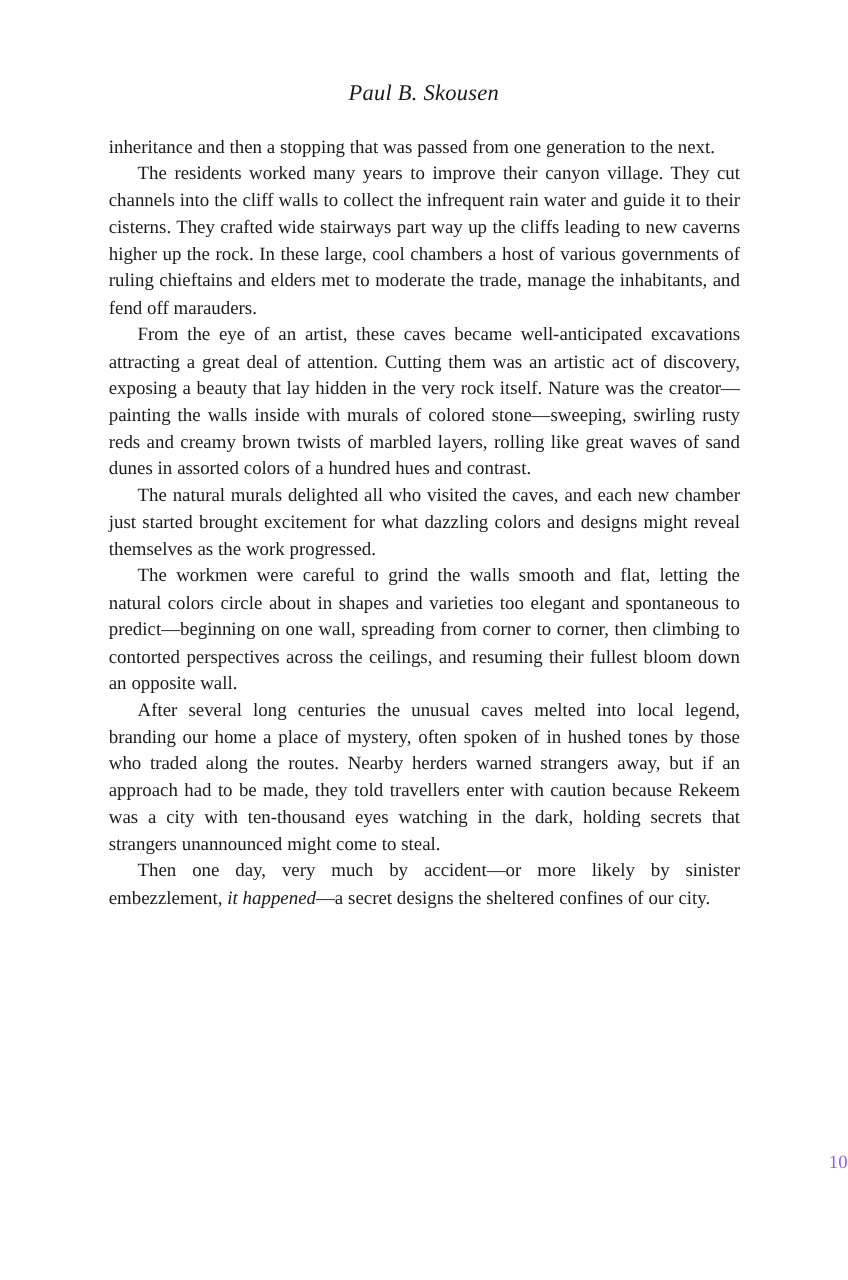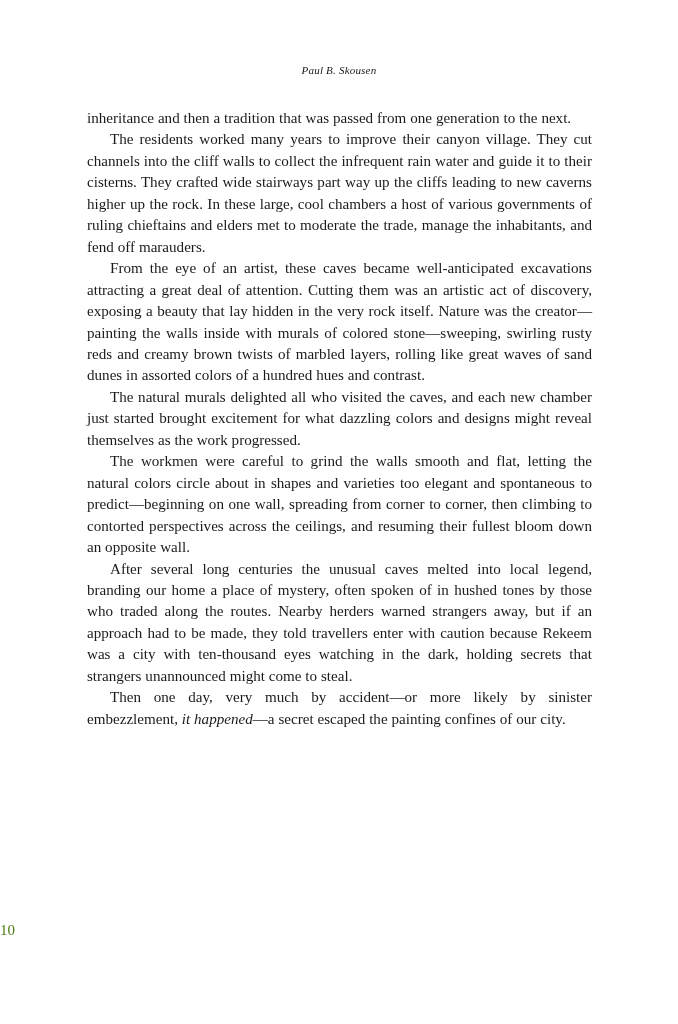--- a/index.html
+++ b/index.html
@@ -22,21 +22,21 @@
     box-sizing: border-box;
     overflow: hidden;
   }
   .running-head {
     position: absolute;
     top: 64px;
     left: 0;
     width: 678px;
     text-align: center;
     font-style: italic;
-    font-size: 11px;
+    font-size: 18px;
     letter-spacing: 0.2px;
     color: #1a1a1a;
   }
   .text-block {
     position: absolute;
     top: 108px;
     left: 87px;
     width: 505px;
   }
   p.para {
@@ -54,37 +54,37 @@
     text-indent: 23px;
   }
   p.para .ital {
     font-style: italic;
   }
   .folio {
     position: absolute;
     top: 922px;
     left: 0;
     width: 678px;
-    text-align: left;
+    text-align: right;
     font-size: 15px;
-    color: #4d7c0f;
+    color: #8b5cf6;
   }
 </style>
 </head>
 <body>
 
 <div class="page">
 
   <div class="running-head">Paul B. Skousen</div>
 
   <div class="text-block">
-      <p class="para"><span>inheritance and then a tradition that was passed from one generation to the next.</span></p>
+      <p class="para"><span>inheritance and then a stopping that was passed from one generation to the next.</span></p>
       <p class="para indent"><span>The residents worked many years to improve their canyon village. They cut channels into the cliff walls to collect the infrequent rain water and guide it to their cisterns. They crafted wide stairways part way up the cliffs leading to new caverns higher up the rock. In these large, cool chambers a host of various governments of ruling chieftains and elders met to moderate the trade, manage the inhabitants, and fend off marauders.</span></p>
       <p class="para indent"><span>From the eye of an artist, these caves became well-anticipated excavations attracting a great deal of attention. Cutting them was an artistic act of discovery, exposing a beauty that lay hidden in the very rock itself. Nature was the creator—painting the walls inside with murals of colored stone—sweeping, swirling rusty reds and creamy brown twists of marbled layers, rolling like great waves of sand dunes in assorted colors of a hundred hues and contrast.</span></p>
       <p class="para indent"><span>The natural murals delighted all who visited the caves, and each new chamber just started brought excitement for what dazzling colors and designs might reveal themselves as the work progressed.</span></p>
       <p class="para indent"><span>The workmen were careful to grind the walls smooth and flat, letting the natural colors circle about in shapes and varieties too elegant and spontaneous to predict—beginning on one wall, spreading from corner to corner, then climbing to contorted perspectives across the ceilings, and resuming their fullest bloom down an opposite wall.</span></p>
       <p class="para indent"><span>After several long centuries the unusual caves melted into local legend, branding our home a place of mystery, often spoken of in hushed tones by those who traded along the routes. Nearby herders warned strangers away, but if an approach had to be made, they told travellers enter with caution because Rekeem was a city with ten-thousand eyes watching in the dark, holding secrets that strangers unannounced might come to steal.</span></p>
-      <p class="para indent"><span>Then one day, very much by accident—or more likely by sinister embezzlement, </span><span class="ital">it happened</span><span>—a secret escaped the painting confines of our city.</span></p>
+      <p class="para indent"><span>Then one day, very much by accident—or more likely by sinister embezzlement, </span><span class="ital">it happened</span><span>—a secret designs the sheltered confines of our city.</span></p>
     </div>
 
   <div class="folio">10</div>
 
 </div>
 
 </body></html>

